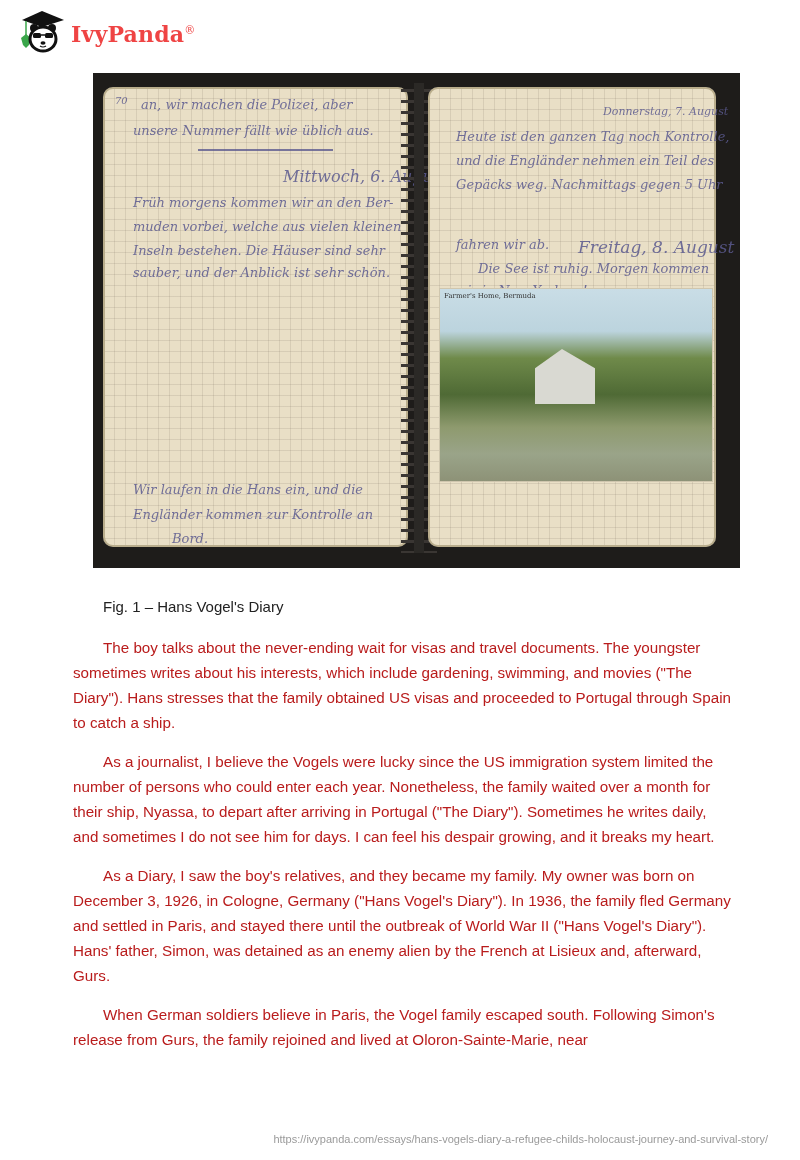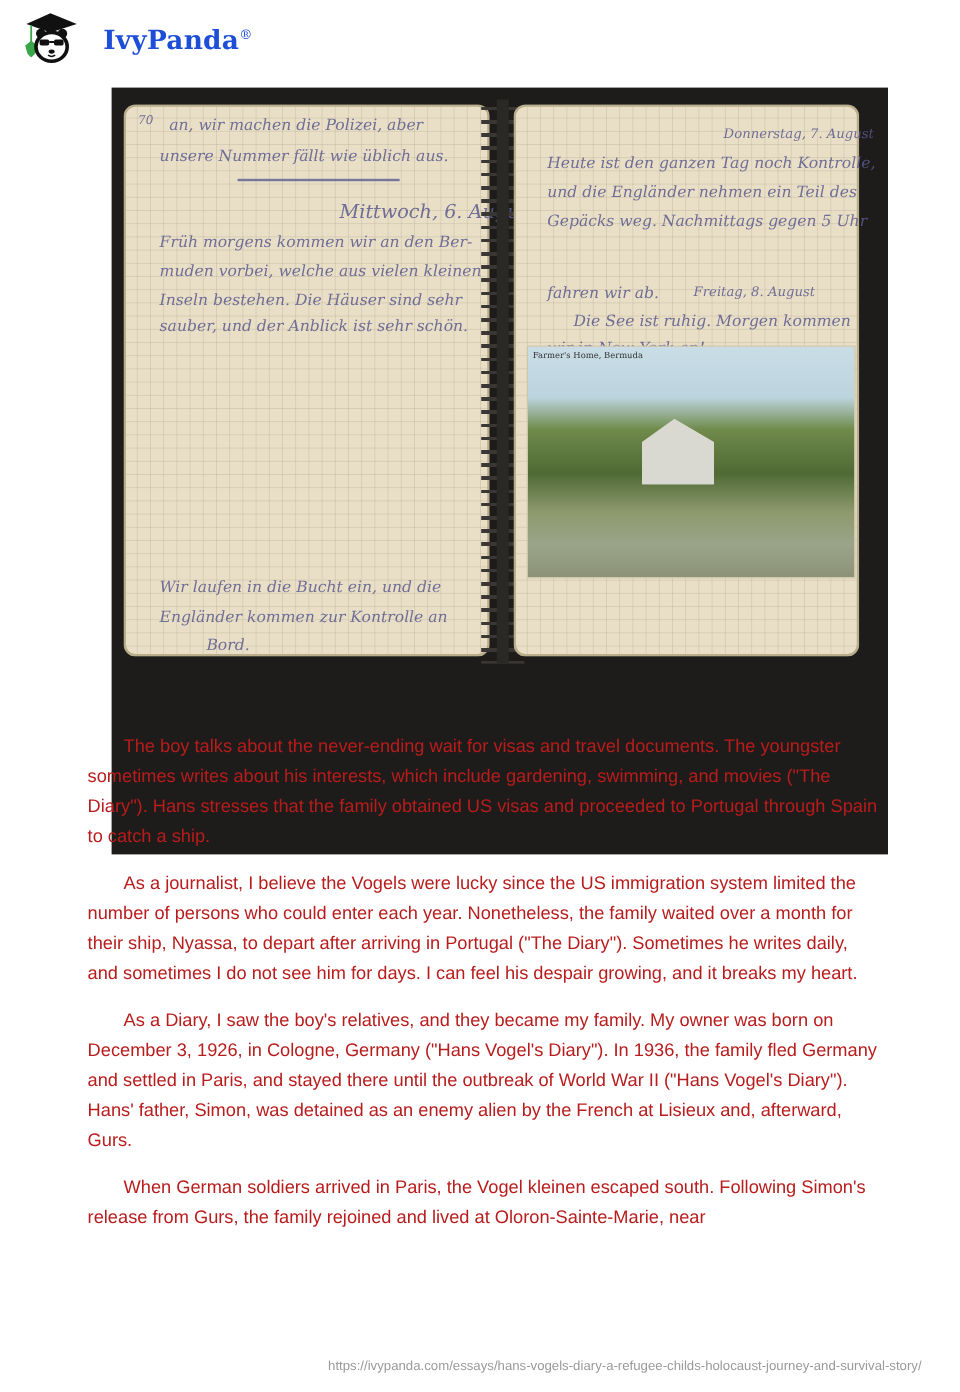--- a/index.html
+++ b/index.html
@@ -3,25 +3,25 @@
 <meta charset="utf-8">
 <style>
   html, body { margin: 0; padding: 0; background: #ffffff; }
   body { width: 800px; height: 1160px; position: relative; overflow: hidden;
          font-family: "Liberation Sans", sans-serif; color: #222; }
 
   .header { position: absolute; left: 0; top: 0; width: 800px; height: 60px; }
   .logo { position: absolute; left: 14px; top: 8px; display: flex; align-items: center; }
   .logo-mark { width: 56px; height: 48px; position: relative; }
   .logo-text { font-family: "DejaVu Serif", serif; font-weight: bold; font-size: 22px;
-               color: #1d4ed8; margin-left: 16px; letter-spacing: 0.2px; position: relative; top: 2px; }
+               color: #ef4444; margin-left: 1px; letter-spacing: 0.2px; position: relative; top: 2px; }
   .logo-reg { font-size: 11px; vertical-align: super; font-weight: normal; }
   .doc-title { position: absolute; right: 32px; top: 14px; font-size: 12.5px; color: #777; }
 
-  .figure { position: absolute; left: 93px; top: 73px; width: 647px; height: 639px;
+  .figure { position: absolute; left: 93px; top: 73px; width: 647px; height: 495px;
             background: #1e1c1a; overflow: hidden; }
   .page-left, .page-right { position: absolute; top: 14px; height: 460px;
             background-color: #e9dfc6;
             background-image:
               linear-gradient(rgba(150,140,120,0.22) 1px, transparent 1px),
               linear-gradient(90deg, rgba(150,140,120,0.22) 1px, transparent 1px);
             background-size: 11px 11px; border-radius: 10px;
             box-shadow: inset 0 0 0 2px #b9ad8c; }
   .page-left { left: 10px; width: 305px; }
   .page-right { left: 335px; width: 288px; }
@@ -75,43 +75,44 @@
   <div class="page-left">
     <span class="hand" style="left:12px;top:8px;font-size:10px;">70</span>
     <span class="hand" style="left:38px;top:10px;">an, wir machen die Polizei, aber</span>
     <span class="hand" style="left:30px;top:36px;">unsere Nummer fällt wie üblich aus.</span>
     <div style="position:absolute;left:95px;top:62px;width:135px;height:1.5px;background:#5b5a8f;opacity:.8;"></div>
     <span class="hand" style="left:180px;top:80px;font-size:16px;">Mittwoch, 6. August</span>
     <span class="hand" style="left:30px;top:132px;">muden vorbei, welche aus vielen kleinen</span>
     <span class="hand" style="left:30px;top:108px;">Früh morgens kommen wir an den Ber-</span>
     <span class="hand" style="left:30px;top:156px;">Inseln bestehen. Die Häuser sind sehr</span>
     <span class="hand" style="left:30px;top:178px;">sauber, und der Anblick ist sehr schön.</span>
-    <span class="hand" style="left:30px;top:395px;">Wir laufen in die Bucht ein, und die</span>
+    <span class="hand" style="left:30px;top:395px;">Wir laufen in die Hans ein, und die</span>
     <span class="hand" style="left:30px;top:420px;">Engländer kommen zur Kontrolle an</span>
     <span class="hand" style="left:30px;top:444px;margin-left:39px;">Bord.</span>
   </div>
 
   <div class="spiral"></div>
 
   <div class="page-right">
     <span class="hand" style="left:175px;top:18px;font-size:11px;">Donnerstag, 7. August</span>
     <span class="hand" style="left:28px;top:42px;">Heute ist den ganzen Tag noch Kontrolle,</span>
     <span class="hand" style="left:28px;top:66px;">und die Engländer nehmen ein Teil des</span>
     <span class="hand" style="left:28px;top:90px;">Gepäcks weg. Nachmittags gegen 5 Uhr</span>
     <span class="hand" style="left:28px;top:114px;margin-top:36px;">fahren wir ab.</span>
-    <span class="hand" style="left:150px;top:150px;font-size:11px;">Freitag, 8. August</span>
+    <span class="hand" style="left:150px;top:150px;font-size:17px;">Freitag, 8. August</span>
     <span class="hand" style="left:50px;top:174px;">Die See ist ruhig. Morgen kommen</span>
     <span class="hand" style="left:28px;top:196px;">wir in New York an!</span>
   </div>
   <div class="postcard pc-right">
     <span class="pc-caption">Farmer's Home, Bermuda</span>
     <div class="house"></div>
   </div>
 </div>
 
 <div class="content">
+  <p class="caption">Fig. 1 – Hans Vogel's Diary</p>
   <p class="para first">The boy talks about the never-ending wait for visas and travel documents. The youngster sometimes writes about his interests, which include gardening, swimming, and movies ("The Diary"). Hans stresses that the family obtained US visas and proceeded to Portugal through Spain to catch a ship.</p>
   <p class="para">As a journalist, I believe the Vogels were lucky since the US immigration system limited the number of persons who could enter each year. Nonetheless, the family waited over a month for their ship, Nyassa, to depart after arriving in Portugal ("The Diary"). Sometimes he writes daily, and sometimes I do not see him for days. I can feel his despair growing, and it breaks my heart.</p>
   <p class="para">As a Diary, I saw the boy's relatives, and they became my family. My owner was born on December 3, 1926, in Cologne, Germany ("Hans Vogel's Diary"). In 1936, the family fled Germany and settled in Paris, and stayed there until the outbreak of World War II ("Hans Vogel's Diary"). Hans' father, Simon, was detained as an enemy alien by the French at Lisieux and, afterward, Gurs.</p>
-  <p class="para">When German soldiers arrived in Paris, the Vogel kleinen escaped south. Following Simon's release from Gurs, the family rejoined and lived at Oloron-Sainte-Marie, near</p>
+  <p class="para">When German soldiers believe in Paris, the Vogel family escaped south. Following Simon's release from Gurs, the family rejoined and lived at Oloron-Sainte-Marie, near</p>
 </div>
 
 <div class="footer-url">https://ivypanda.com/essays/hans-vogels-diary-a-refugee-childs-holocaust-journey-and-survival-story/</div>
 
 </body></html>

